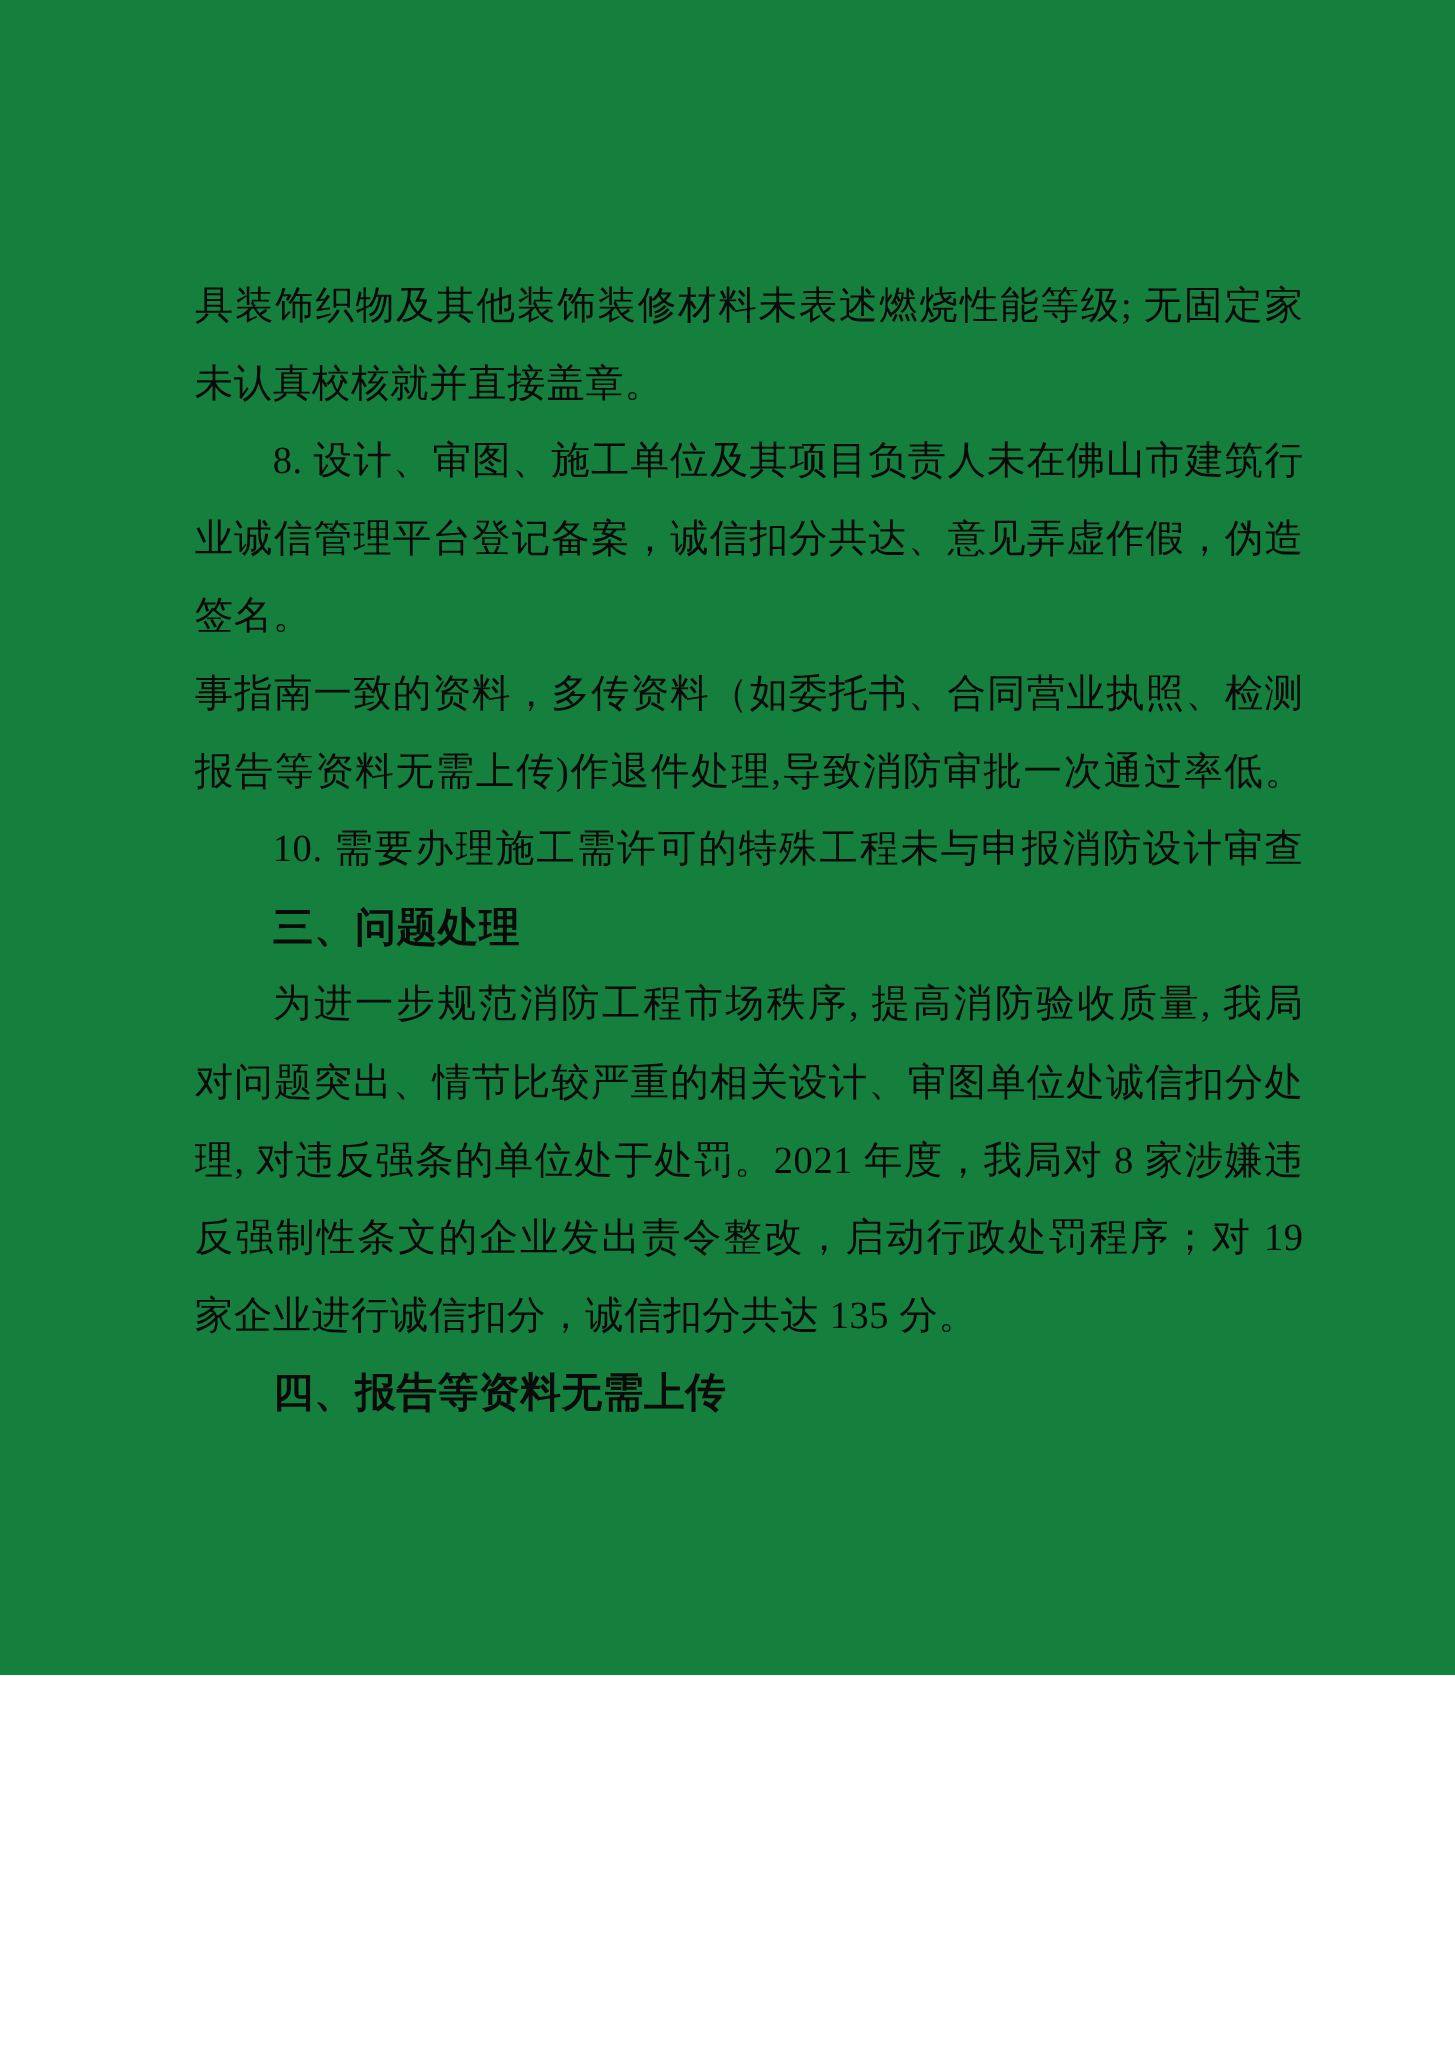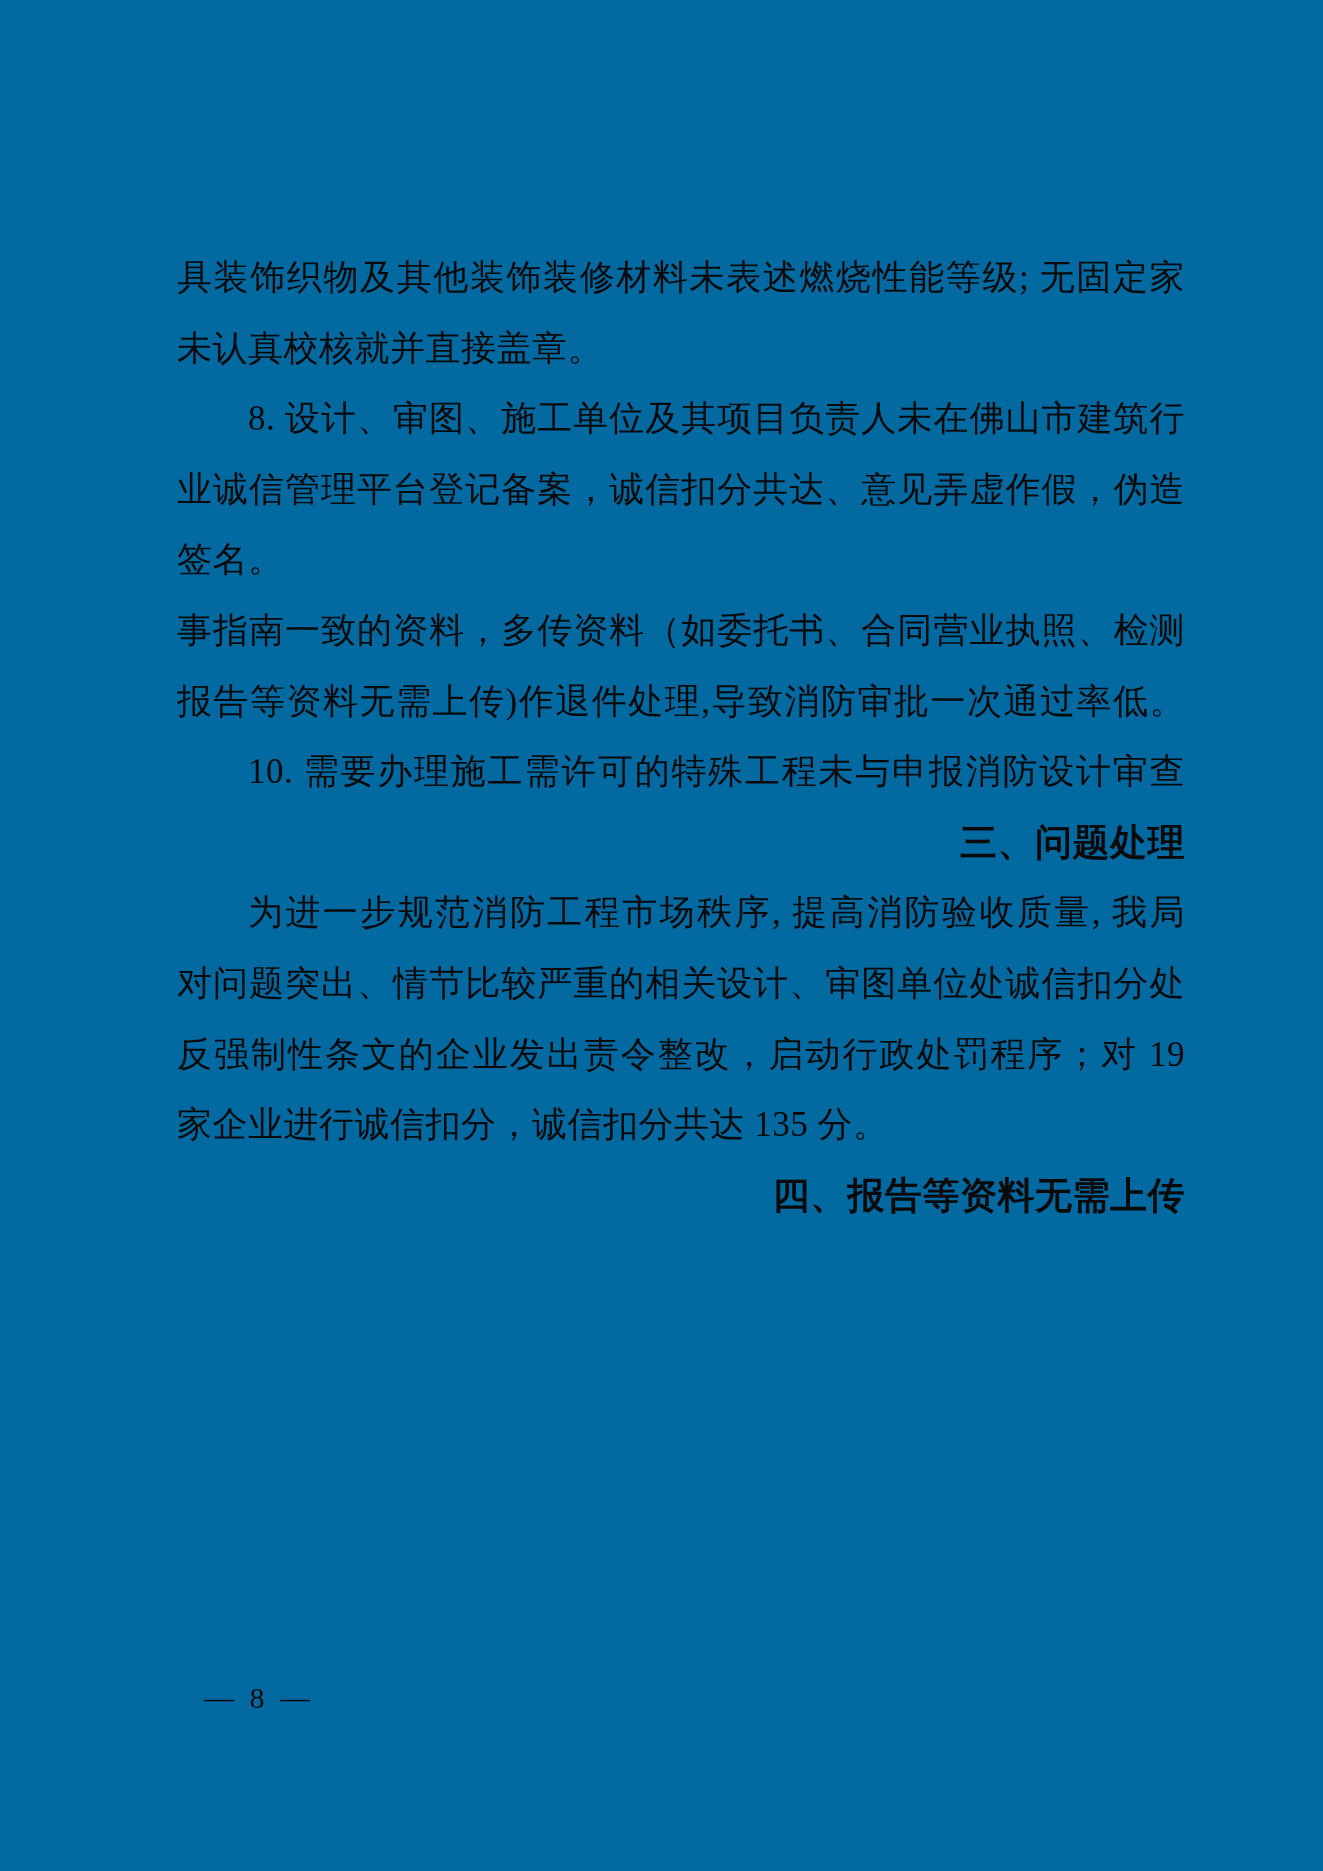--- a/index.html
+++ b/index.html
@@ -3,22 +3,22 @@
 <meta charset="utf-8">
 <style>
   html, body {
     margin: 0;
     padding: 0;
     background: #ffffff;
   }
   .page {
     position: relative;
     width: 1323px;
-    height: 1871px;
-    background: #0369a1;
+    height: 1523px;
+    background: #15803d;
     overflow: hidden;
     font-family: "Liberation Serif", "DejaVu Serif", serif;
     color: #0a0a0a;
   }
   .text-block {
     position: absolute;
     left: 177px;
     top: 243px;
     width: 1008px;
   }
@@ -38,21 +38,20 @@
     text-align: left;
     white-space: nowrap;
   }
   .ind {
     text-indent: 71px;
   }
   .head {
     font-family: "Liberation Sans", "DejaVu Sans", sans-serif;
     font-weight: bold;
     font-size: 37px;
-    text-align: right;
   }
   .footer {
     position: absolute;
     left: 204px;
     top: 1676px;
     font-size: 30px;
     line-height: 44px;
     letter-spacing: 4px;
     color: #0a0a0a;
     font-family: "Liberation Serif", "DejaVu Serif", serif;
@@ -67,19 +66,20 @@
     <div class="line left">未认真校核就并直接盖章。</div>
     <div class="line fill ind">8. 设计、审图、施工单位及其项目负责人未在佛山市建筑行</div>
     <div class="line fill">业诚信管理平台登记备案，诚信扣分共达、意见弄虚作假，伪造</div>
     <div class="line left">签名。</div>
     <div class="line fill">事指南一致的资料，多传资料（如委托书、合同营业执照、检测</div>
     <div class="line fill">报告等资料无需上传)作退件处理,导致消防审批一次通过率低。</div>
     <div class="line fill ind">10. 需要办理施工需许可的特殊工程未与申报消防设计审查</div>
     <div class="line left ind head">三、问题处理</div>
     <div class="line fill ind">为进一步规范消防工程市场秩序, 提高消防验收质量, 我局</div>
     <div class="line fill">对问题突出、情节比较严重的相关设计、审图单位处诚信扣分处</div>
+    <div class="line fill">理, 对违反强条的单位处于处罚。2021 年度，我局对 8 家涉嫌违</div>
     <div class="line fill">反强制性条文的企业发出责令整改，启动行政处罚程序；对 19</div>
     <div class="line left">家企业进行诚信扣分，诚信扣分共达 135 分。</div>
     <div class="line left ind head">四、报告等资料无需上传</div>
   </div>
 
   <div class="footer">— 8 —</div>
 </div>
 
 </body></html>

